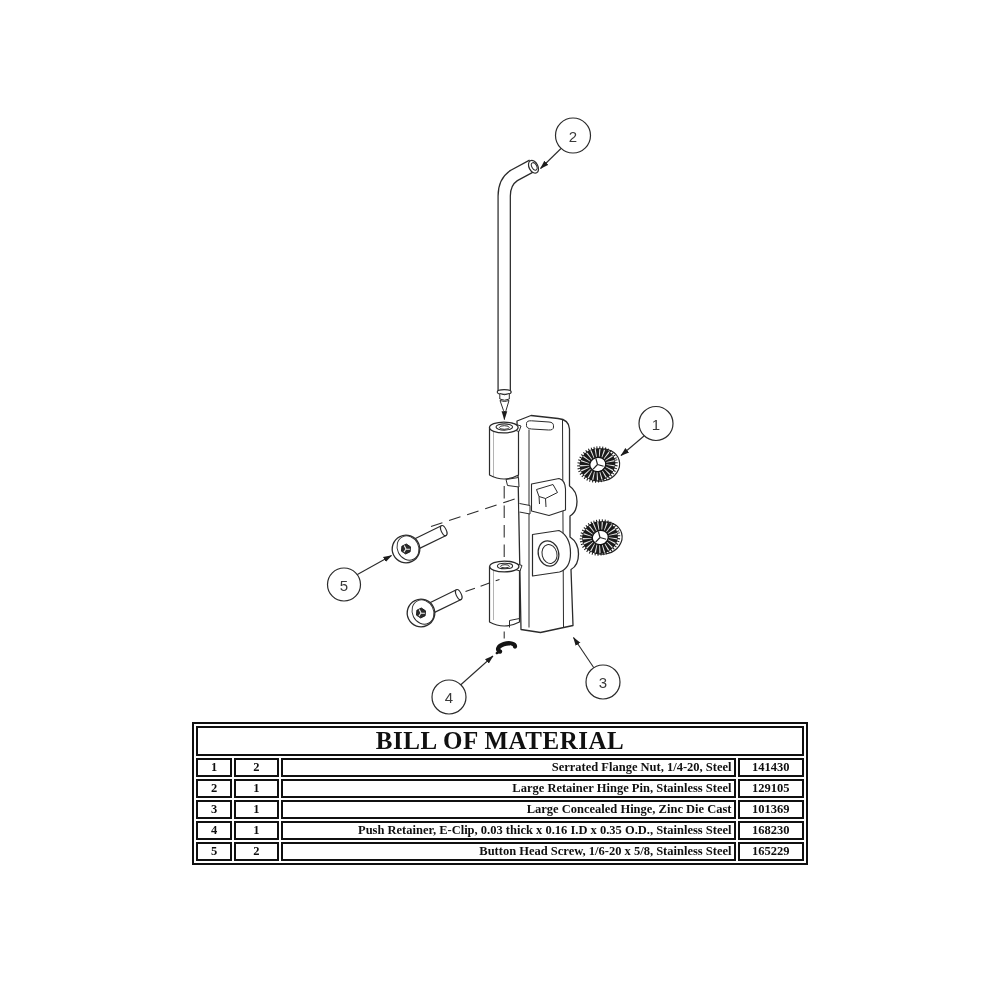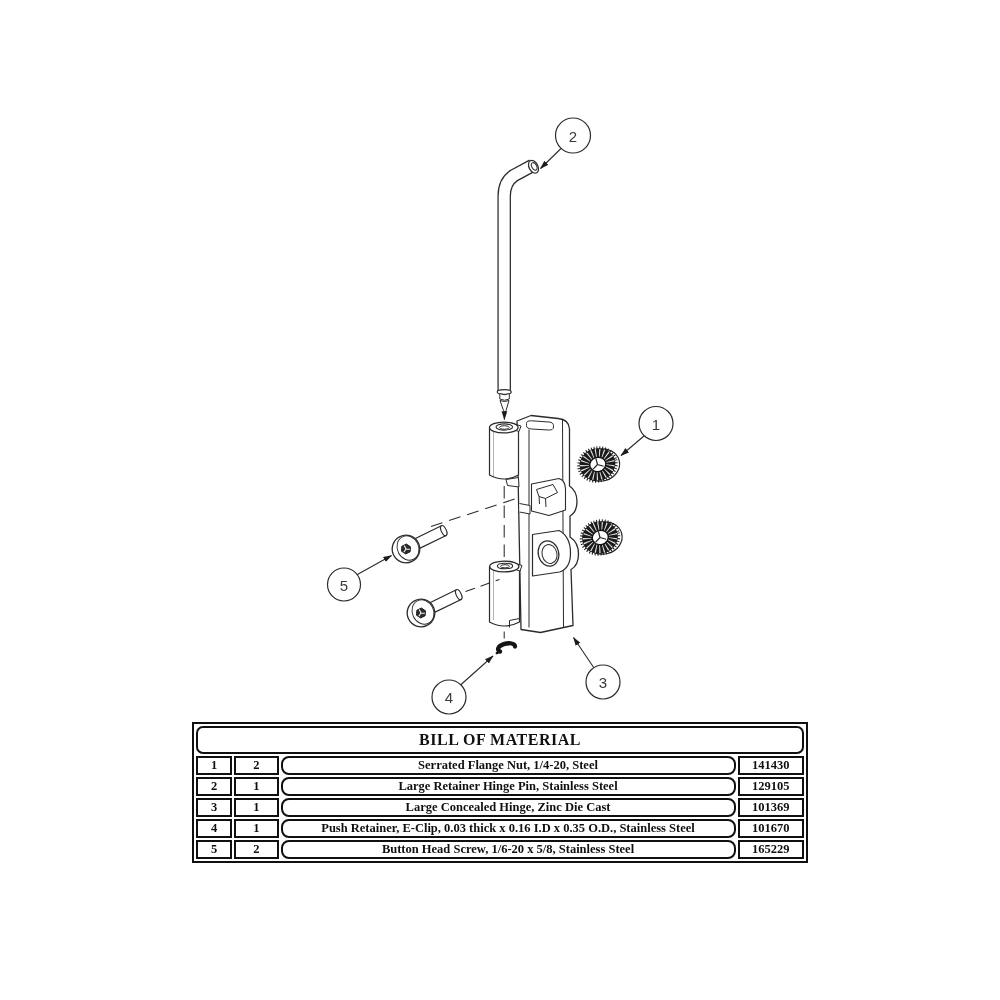--- a/index.html
+++ b/index.html
@@ -6,22 +6,22 @@
   .stage{position:relative;width:1000px;height:1000px;background:#fff;overflow:hidden;
          font-family:"Liberation Serif", serif;}
   .drawing{position:absolute;left:0;top:0;width:1000px;height:1000px;}
   .callout-num{font-family:"Liberation Sans", sans-serif;font-size:15px;fill:#3a3a3a;}
   
   .bom{position:absolute;left:192px;top:722px;width:616px;}
   .bom table{width:100%;border-collapse:separate;border-spacing:2px;border:2px solid #101010;}
   .bom td{border:2px solid #101010;text-align:center;color:#101010;font-weight:bold;
           padding:0 2px;line-height:1.05;font-size:12.5px;height:15px;white-space:nowrap;
           overflow:hidden;}
-  .bom td.title{font-size:16px;height:24px;letter-spacing:.5px;border-radius:7px;}
-  .bom td.desc{text-align:center;border-radius:8px;}
+  .bom td.title{font-size:25px;height:24px;letter-spacing:.5px;}
+  .bom td.desc{text-align:right;}
   .bom col.c-item{width:36px;} .bom col.c-qty{width:44px;}
   .bom col.c-desc{width:452px;} .bom col.c-id{width:66px;}
 </style>
 </head>
 <body>
 
 <div class="stage">
 
   <svg class="drawing" viewBox="0 0 1000 1000">
     <defs>
@@ -166,21 +166,21 @@
       <tr>
         <td>3</td>
         <td>1</td>
         <td class="desc">Large Concealed Hinge, Zinc Die Cast</td>
         <td>101369</td>
       </tr>
       <tr>
         <td>4</td>
         <td>1</td>
         <td class="desc">Push Retainer, E-Clip, 0.03 thick x 0.16 I.D x 0.35 O.D., Stainless Steel</td>
-        <td>101670</td>
+        <td>168230</td>
       </tr>
       <tr>
         <td>5</td>
         <td>2</td>
         <td class="desc">Button Head Screw, 1/6-20 x 5/8, Stainless Steel</td>
         <td>165229</td>
       </tr>
     </tbody>
       </table>
   </div>

